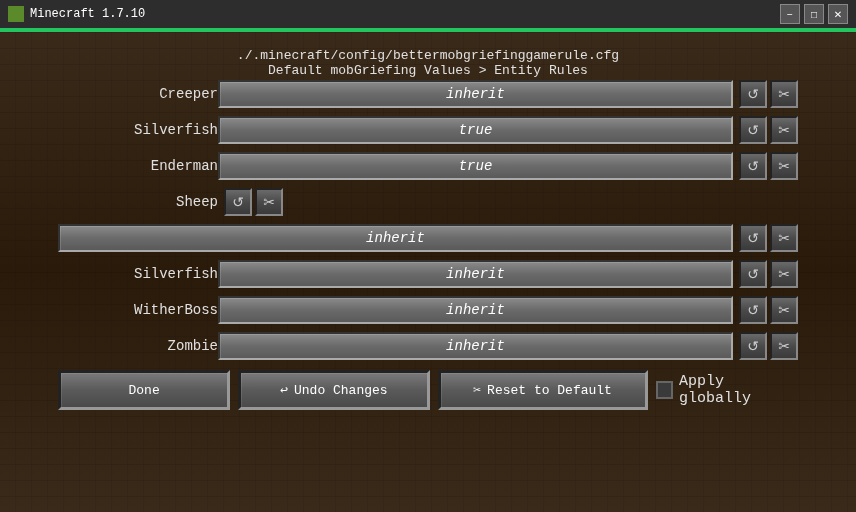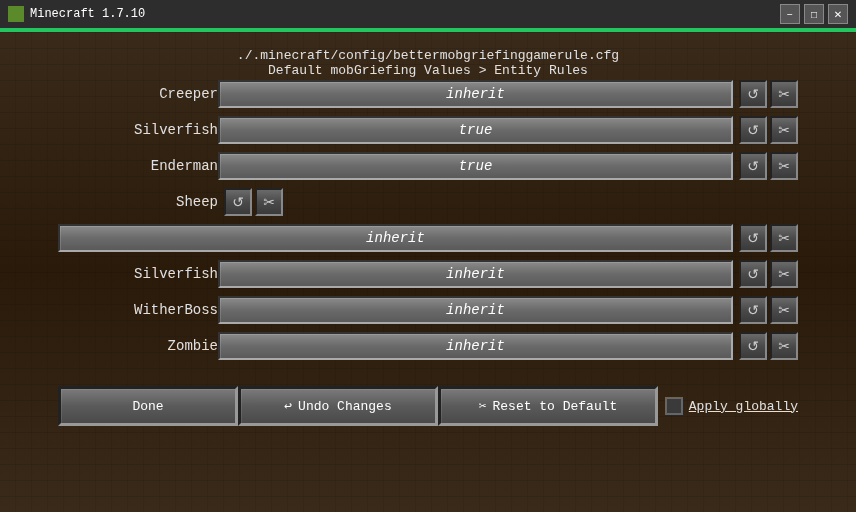--- a/index.html
+++ b/index.html
@@ -158,21 +158,22 @@
       align-items: center;
       justify-content: center;
       cursor: pointer;
     }
 
     
     .bottom-bar {
       position: relative;
       z-index: 1;
       display: flex;
-      margin-top: 24px;
+      gap: 8px;
+      margin-top: 8px;
       width: 100%;
       max-width: 740px;
     }
 
     .bottom-btn {
       height: 40px;
       background: linear-gradient(180deg, #7a7a7a 0%, #5a5a5a 50%, #4a4a4a 100%);
       border: 3px solid #222;
       border-right-color: #999;
       border-bottom-color: #999;
@@ -204,22 +205,21 @@
       background: #3a3a3a;
       border: 2px solid #666;
       cursor: pointer;
       display: flex;
       align-items: center;
       justify-content: center;
     }
     .apply-label {
       color: #e0e0e0;
       font-family: 'Courier New', monospace;
-      font-size: 13px;
-      text-decoration: underline;
+      font-size: 15px;
     }
 
     .icon-undo {
       display: inline-block;
       font-size: 13px;
     }
     .icon-reset {
       display: inline-block;
       font-size: 13px;
     }

